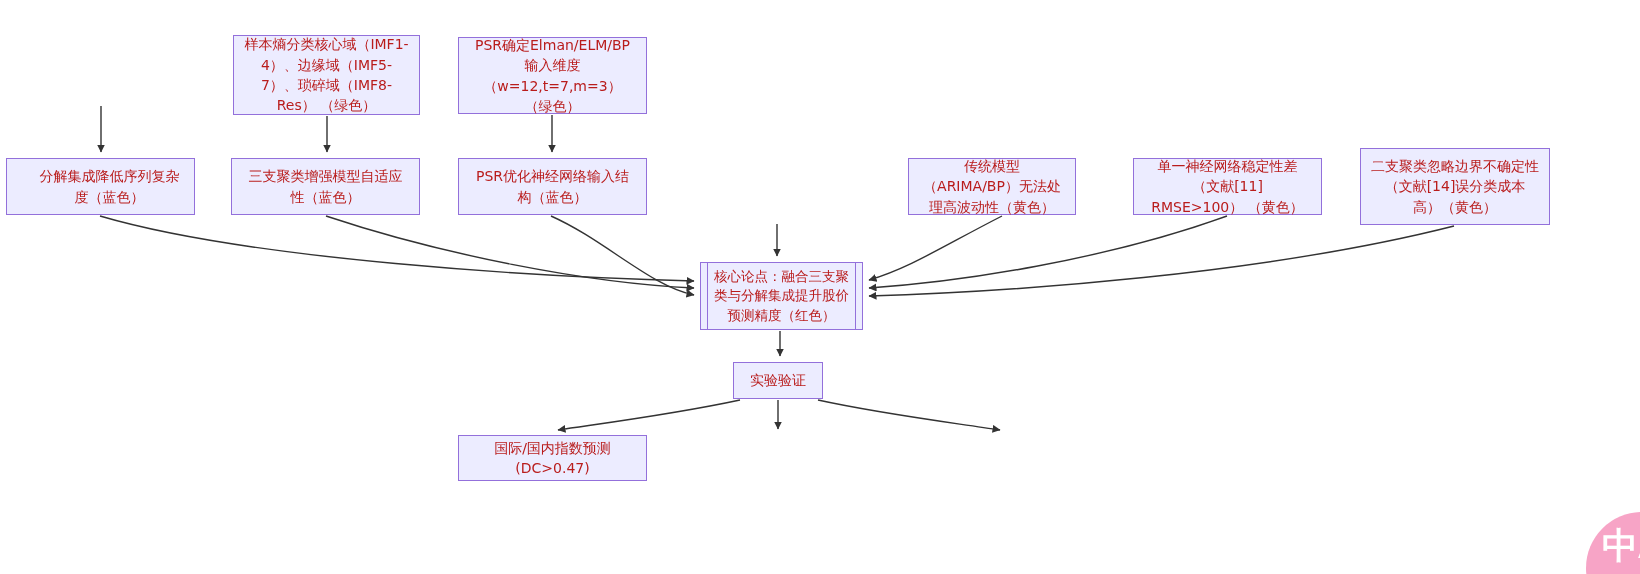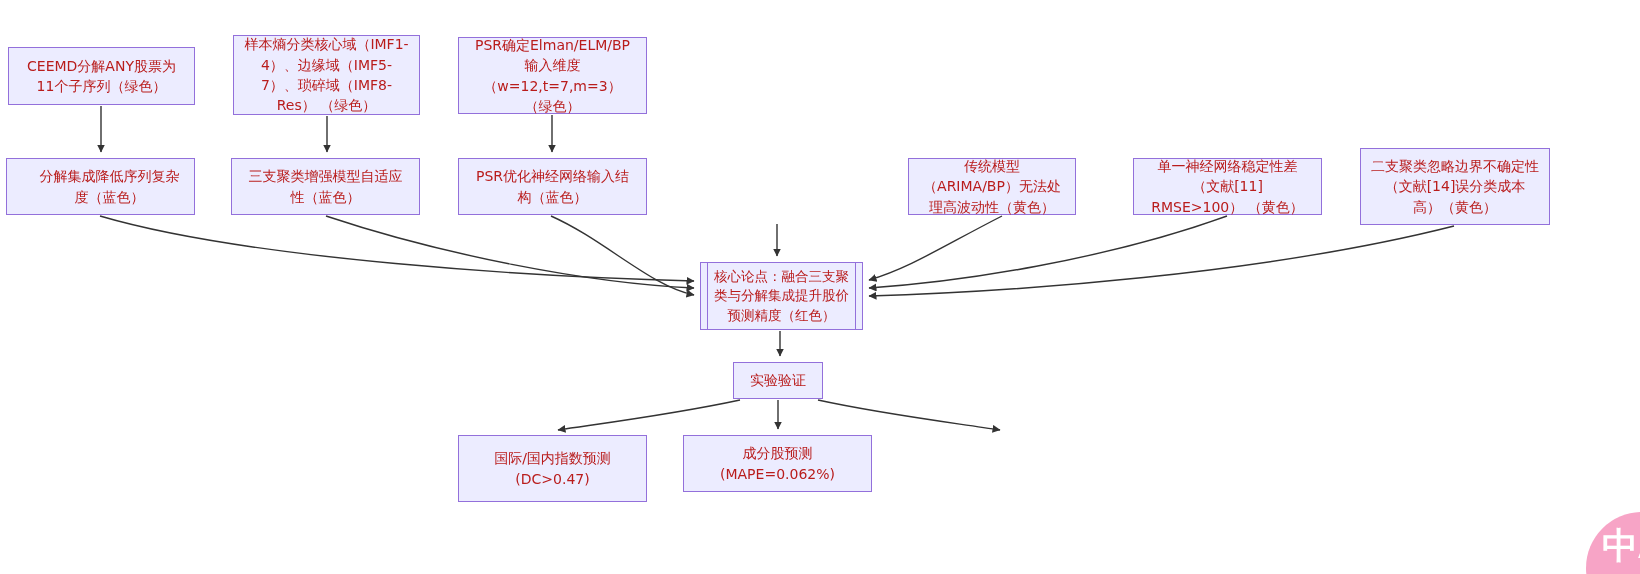--- a/index.html
+++ b/index.html
@@ -55,39 +55,37 @@
       <path d="M1454,226 C1265,274 1010,292 869,296" marker-end="url(#arrow)"></path>
 
       <path d="M780,331 L780,356" marker-end="url(#arrow)"></path>
 
       <path d="M740,400 C675,414 612,422 558,430" marker-end="url(#arrow)"></path>
       <path d="M778,400 L778,429" marker-end="url(#arrow)"></path>
       <path d="M818,400 C882,414 948,422 1000,430" marker-end="url(#arrow)"></path>
     </g>
   </svg>
 
-  <div class="node" style="left:8px;   top:47px; width:187px; height:58px;">CEEMD分解ANY股票为11个子序列（绿色）</div>
   <div class="node" style="left:233px; top:35px; width:187px; height:80px;">样本熵分类核心域（IMF1-4）、边缘域（IMF5-7）、琐碎域（IMF8-Res） （绿色）</div>
   <div class="node" style="left:458px; top:37px; width:189px; height:77px;">PSR确定Elman/ELM/BP输入维度（w=12,t=7,m=3） （绿色）</div>
 
   <div class="node" style="left:6px;    top:158px; width:189px; height:57px;padding-left:28px;">分解集成降低序列复杂度（蓝色）</div>
   <div class="node" style="left:231px;  top:158px; width:189px; height:57px;">三支聚类增强模型自适应性（蓝色）</div>
   <div class="node" style="left:458px;  top:158px; width:189px; height:57px;">PSR优化神经网络输入结构（蓝色）</div>
   <div class="node" style="left:908px;  top:158px; width:168px; height:57px;">传统模型（ARIMA/BP）无法处理高波动性（黄色）</div>
   <div class="node" style="left:1133px; top:158px; width:189px; height:57px;">单一神经网络稳定性差（文献[11] RMSE&gt;100） （黄色）</div>
   <div class="node" style="left:1360px; top:148px; width:190px; height:77px;">二支聚类忽略边界不确定性（文献[14]误分类成本高）（黄色）</div>
 
   <div class="node" style="left:700px; top:262px; width:163px; height:68px; font-size:13.5px;">
     <span class="subline left"></span>
     <span class="subline right"></span>
     <span class="node-inner">核心论点：融合三支聚类与分解集成提升股价预测精度（红色）</span>
   </div>
 
   <div class="node" style="left:733px; top:362px; width:90px; height:37px;">实验验证</div>
 
-  <div class="node" style="left:458px; top:435px; width:189px; height:67px;">国际/国内指数预测 (DC&gt;0.47)</div>
-  <div class="node" style="left:683px; top:435px; width:189px; height:57px;">成分股预测 (MAPE=0.062%)</div>
+  <div class="node" style="left:458px; top:435px; width:189px; height:46px;">国际/国内指数预测 (DC&gt;0.47)</div>
 
   <div class="translate-badge">
     <span class="glyph">中A</span>
   </div>
 
 </div>
 
 </body></html>

